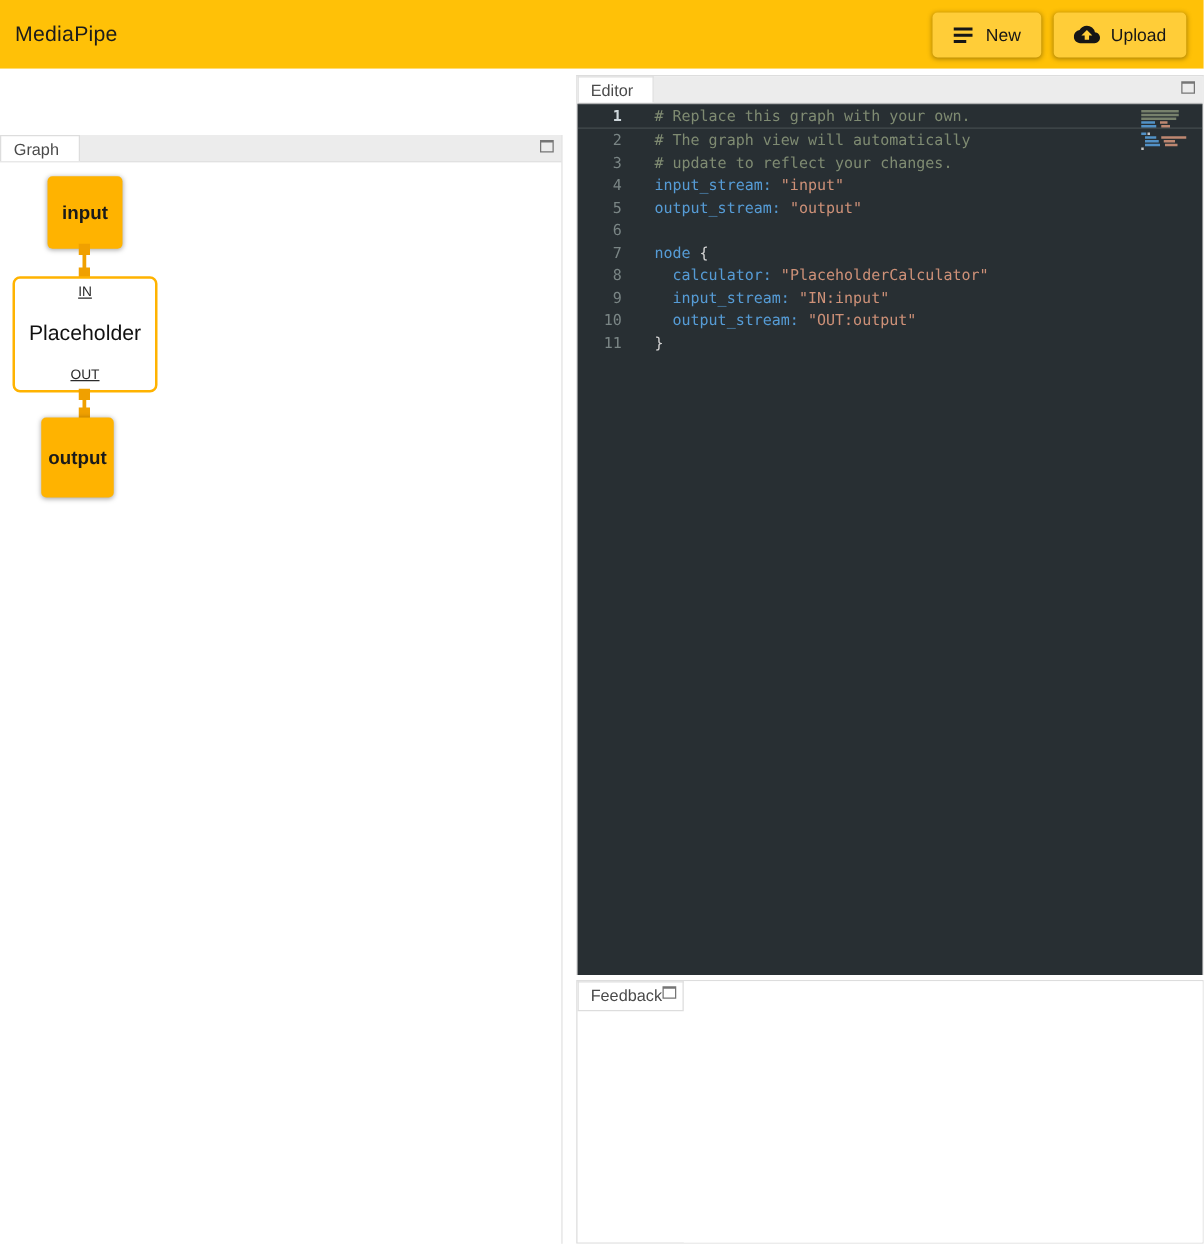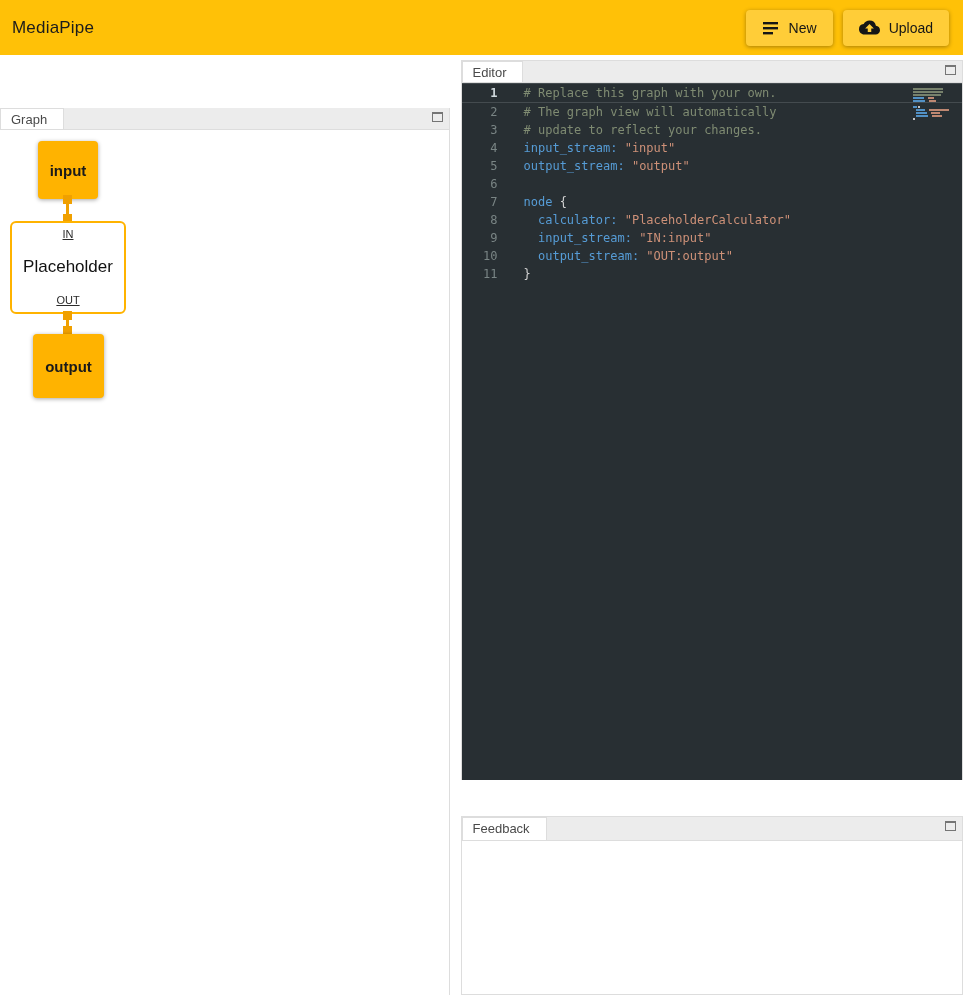--- a/index.html
+++ b/index.html
@@ -13,37 +13,37 @@
   .header-buttons { display: flex; gap: 10px; margin-left: 28px; }
   .hbtn { display: flex; align-items: center; gap: 9px; height: 36px; padding: 0 16px;
     background: var(--button-bg, #FFCD38); border: none; border-radius: 4px;
     font-family: "Liberation Sans", sans-serif; font-size: 14px; font-weight: 500; color: #161616;
     box-shadow: 0 1px 4px rgba(0,0,0,0.35); cursor: pointer; }
   .hbtn svg { display: block; }
 
   
   .main { display: flex; height: 940px; padding-top: 5px; background: #fff; }
   .left-col { width: 483px; height: 935px; border-right: 1px solid #ddd; display: flex; flex-direction: column; margin-top: 48px; }
-  .right-col { width: 540px; margin-left: 11px; display: flex; flex-direction: column; gap: 32px; }
+  .right-col { width: 540px; margin-left: 11px; display: flex; flex-direction: column; }
 
   
   .tabbar { height: 22px; background: var(--panel-tab-bg, #ececec); position: relative;
     display: flex; align-items: stretch; border-bottom: 1px solid #ddd; flex: none; }
   .tab { background: #fff; border: 1px solid #ddd; border-bottom: none;
     padding: 4px 16px 3px 10px; font-size: 13px; color: #4a4a4a; line-height: 14px; cursor: pointer; }
   .popout { position: absolute; right: 6px; top: 4px; width: 11px; height: 10px;
     border: 1px solid #757575; border-top: 2px solid #757575; background: transparent; cursor: pointer; }
 
   
   .graph-canvas { position: relative; flex: 1; background: #fff; }
   .gnode { position: absolute; background: var(--node-fill, #FFB300); border-radius: 4px;
     box-shadow: 0 1px 4px rgba(0,0,0,0.35); display: flex; align-items: center; justify-content: center;
     font-size: 15px; font-weight: bold; color: #1a1a1a; cursor: move; }
   .gnode.input-node  { left: 38px; top: 11px;  width: 60px; height: 58px; }
-  .gnode.output-node { left: 33px; top: 204px; width: 71px; height: 64px; }
+  .gnode.output-node { left: 33px; top: 204px; width: 58px; height: 64px; }
   .placeholder-node { position: absolute; left: 10px; top: 91px; width: 116px; height: 93px;
     background: #fff; border: 2px solid var(--node-border, #FFB300); border-radius: 6px;
     display: flex; flex-direction: column; align-items: center; justify-content: space-between;
     padding: 5px 0 6px 0; cursor: move; }
   .port-label { font-size: 11px; color: #2b2b2b; text-decoration: underline; }
   .placeholder-title { font-size: 17px; color: #111; }
   .conn-line { position: absolute; width: 3px; background: var(--connector, #F0A000); left: 66px; }
   .conn-line.c1 { top: 69px; height: 24px; }
   .conn-line.c2 { top: 184px; height: 22px; }
   .conn-sq { position: absolute; width: 9px; height: 9px; background: var(--connector, #F0A000); left: 63px; }
@@ -66,21 +66,21 @@
   .minimap { position: absolute; top: 5px; right: 12px; }
   .mm-row { height: 3px; white-space: nowrap; }
   .mm-tok { display: inline-block; height: 2px; margin-right: 1px; vertical-align: top; opacity: 0.9; }
   .mm-comment { background: var(--comment, #7f8b72); }
   .mm-key { background: var(--key, #569CD6); }
   .mm-string { background: var(--string, #CE9178); }
   .mm-plain { background: var(--plain, #d4d4d4); }
   .mm-space { background: transparent; }
 
   
-  .feedback-panel { margin-top: 4px; flex: 1; display: flex; flex-direction: column;
+  .feedback-panel { margin-top: 4px; flex: 1; display: flex; flex-direction: row;
     border: 1px solid #ddd; }
   .feedback-panel .tabbar { height: 24px; }
   .feedback-content { flex: 1; background: #fff; }
 </style>
 </head>
 <body>
 
 <header class="app-header">
   <div class="app-title">MediaPipe</div>
   <div class="header-buttons">

